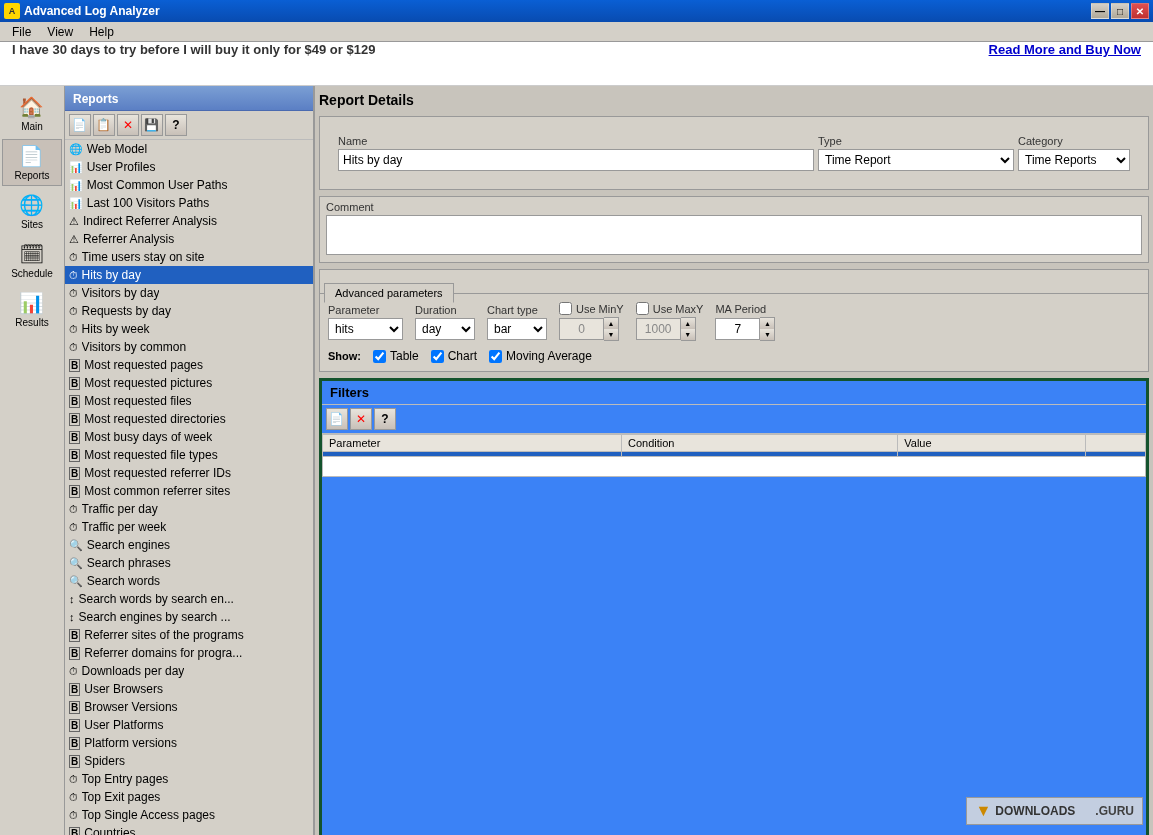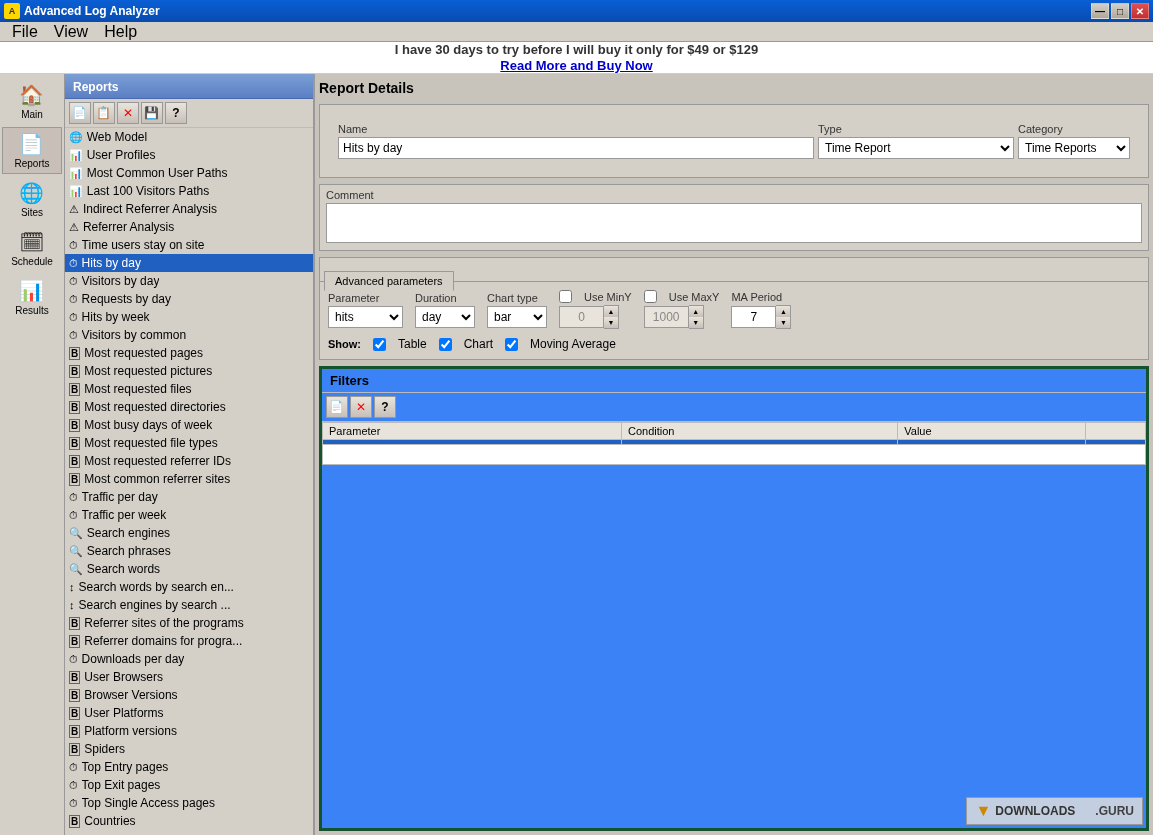--- a/index.html
+++ b/index.html
@@ -30,32 +30,31 @@
 
     
     .menu-bar {
       background: #d4d0c8;
       height: 20px;
       display: flex;
       align-items: center;
       padding: 0 4px;
       border-bottom: 1px solid #999;
     }
-    .menu-item { padding: 2px 8px; cursor: pointer; font-size: 16px; }
+    .menu-item { padding: 2px 8px; cursor: pointer; font-size: 12px; }
 
     
     .promo-bar {
       background: white;
-      height: 32px;
-      display: flex;
-      align-items: center;
+      height: 44px;
+      display: flex;
+      align-items: flex-start;
       justify-content: space-between;
       padding: 0 12px;
       border-bottom: 1px solid #ccc;
-      flex-direction: column;
     }
     .promo-text { font-size: 13px; font-weight: bold; color: #333; }
     .promo-link { font-size: 13px; font-weight: bold; color: #0000cc; text-decoration: underline; cursor: pointer; }
 
     
     .main-area {
       display: flex;
       height: calc(835px - 22px - 20px - 32px);
     }
 
@@ -271,21 +270,21 @@
       height: 11px;
       background: linear-gradient(to bottom, #e8e4dc, #c8c0b8);
       border: none;
       cursor: pointer;
       display: flex;
       align-items: center;
       justify-content: center;
       font-size: 7px;
     }
 
-    .checkbox-group { display: flex; align-items: center; gap: 12px; }
+    .checkbox-group { display: flex; align-items: center; gap: 4px; }
     .checkbox-group input[type="checkbox"] { cursor: pointer; }
 
     .show-row { display: flex; align-items: center; gap: 12px; }
     .show-label { font-size: 11px; font-weight: bold; }
 
     
     .filters-section {
       background: #3b82f6;
       border: 3px solid #14532d;
       flex: 1;

